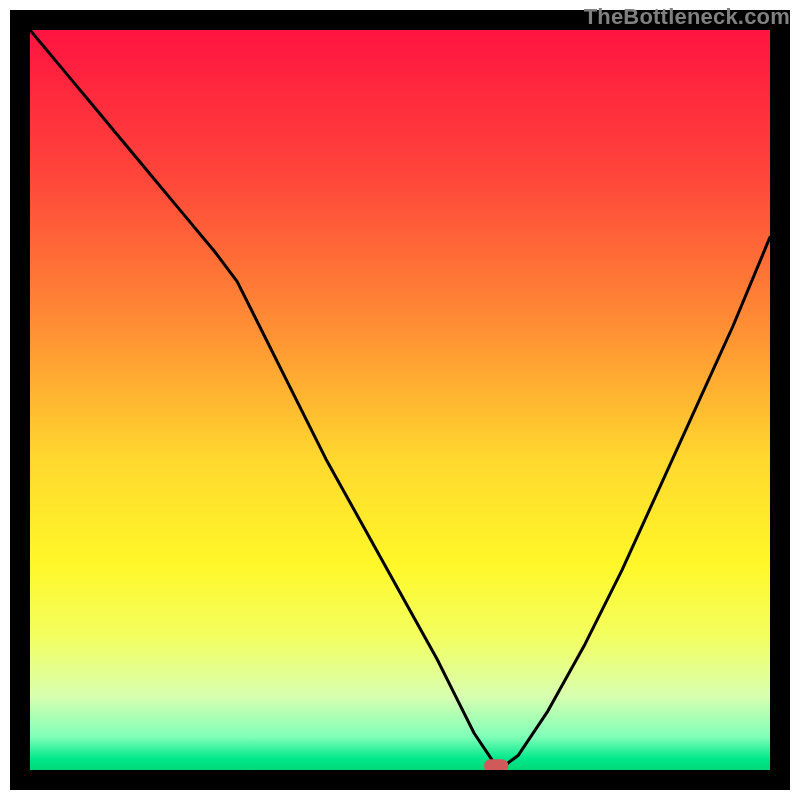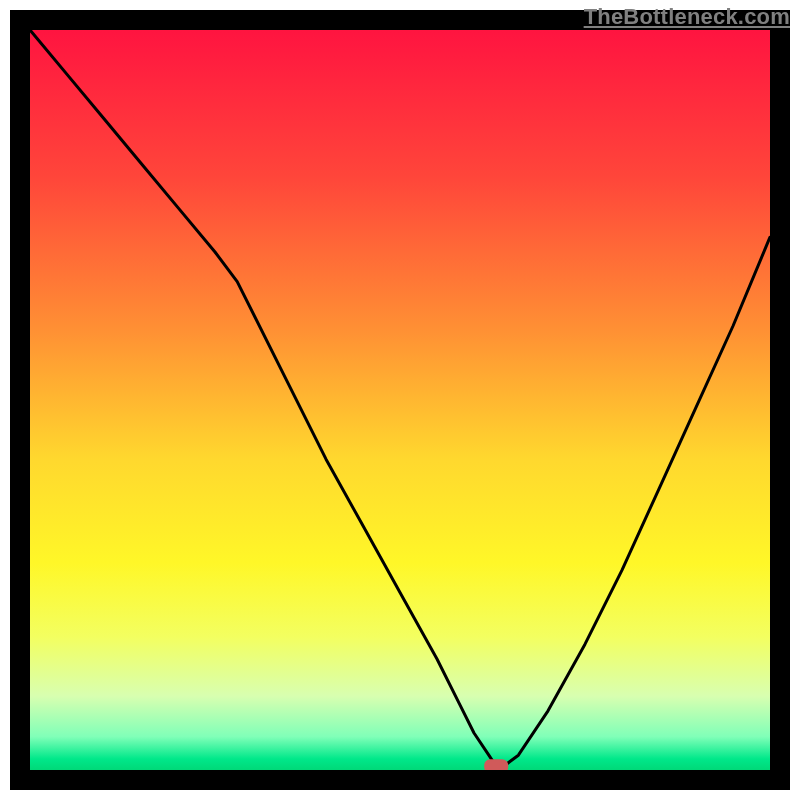--- a/index.html
+++ b/index.html
@@ -17,21 +17,20 @@
   }
   .watermark {
     position: absolute;
     top: 4px;
     right: 10px;
     font-size: 22px;
     font-weight: 600;
     color: #808080;
     letter-spacing: 0.2px;
     z-index: 10;
-    text-decoration: underline;
   }
   svg {
     position: absolute;
     top: 0;
     left: 0;
   }
 </style>
 </head>
 <body>
 

